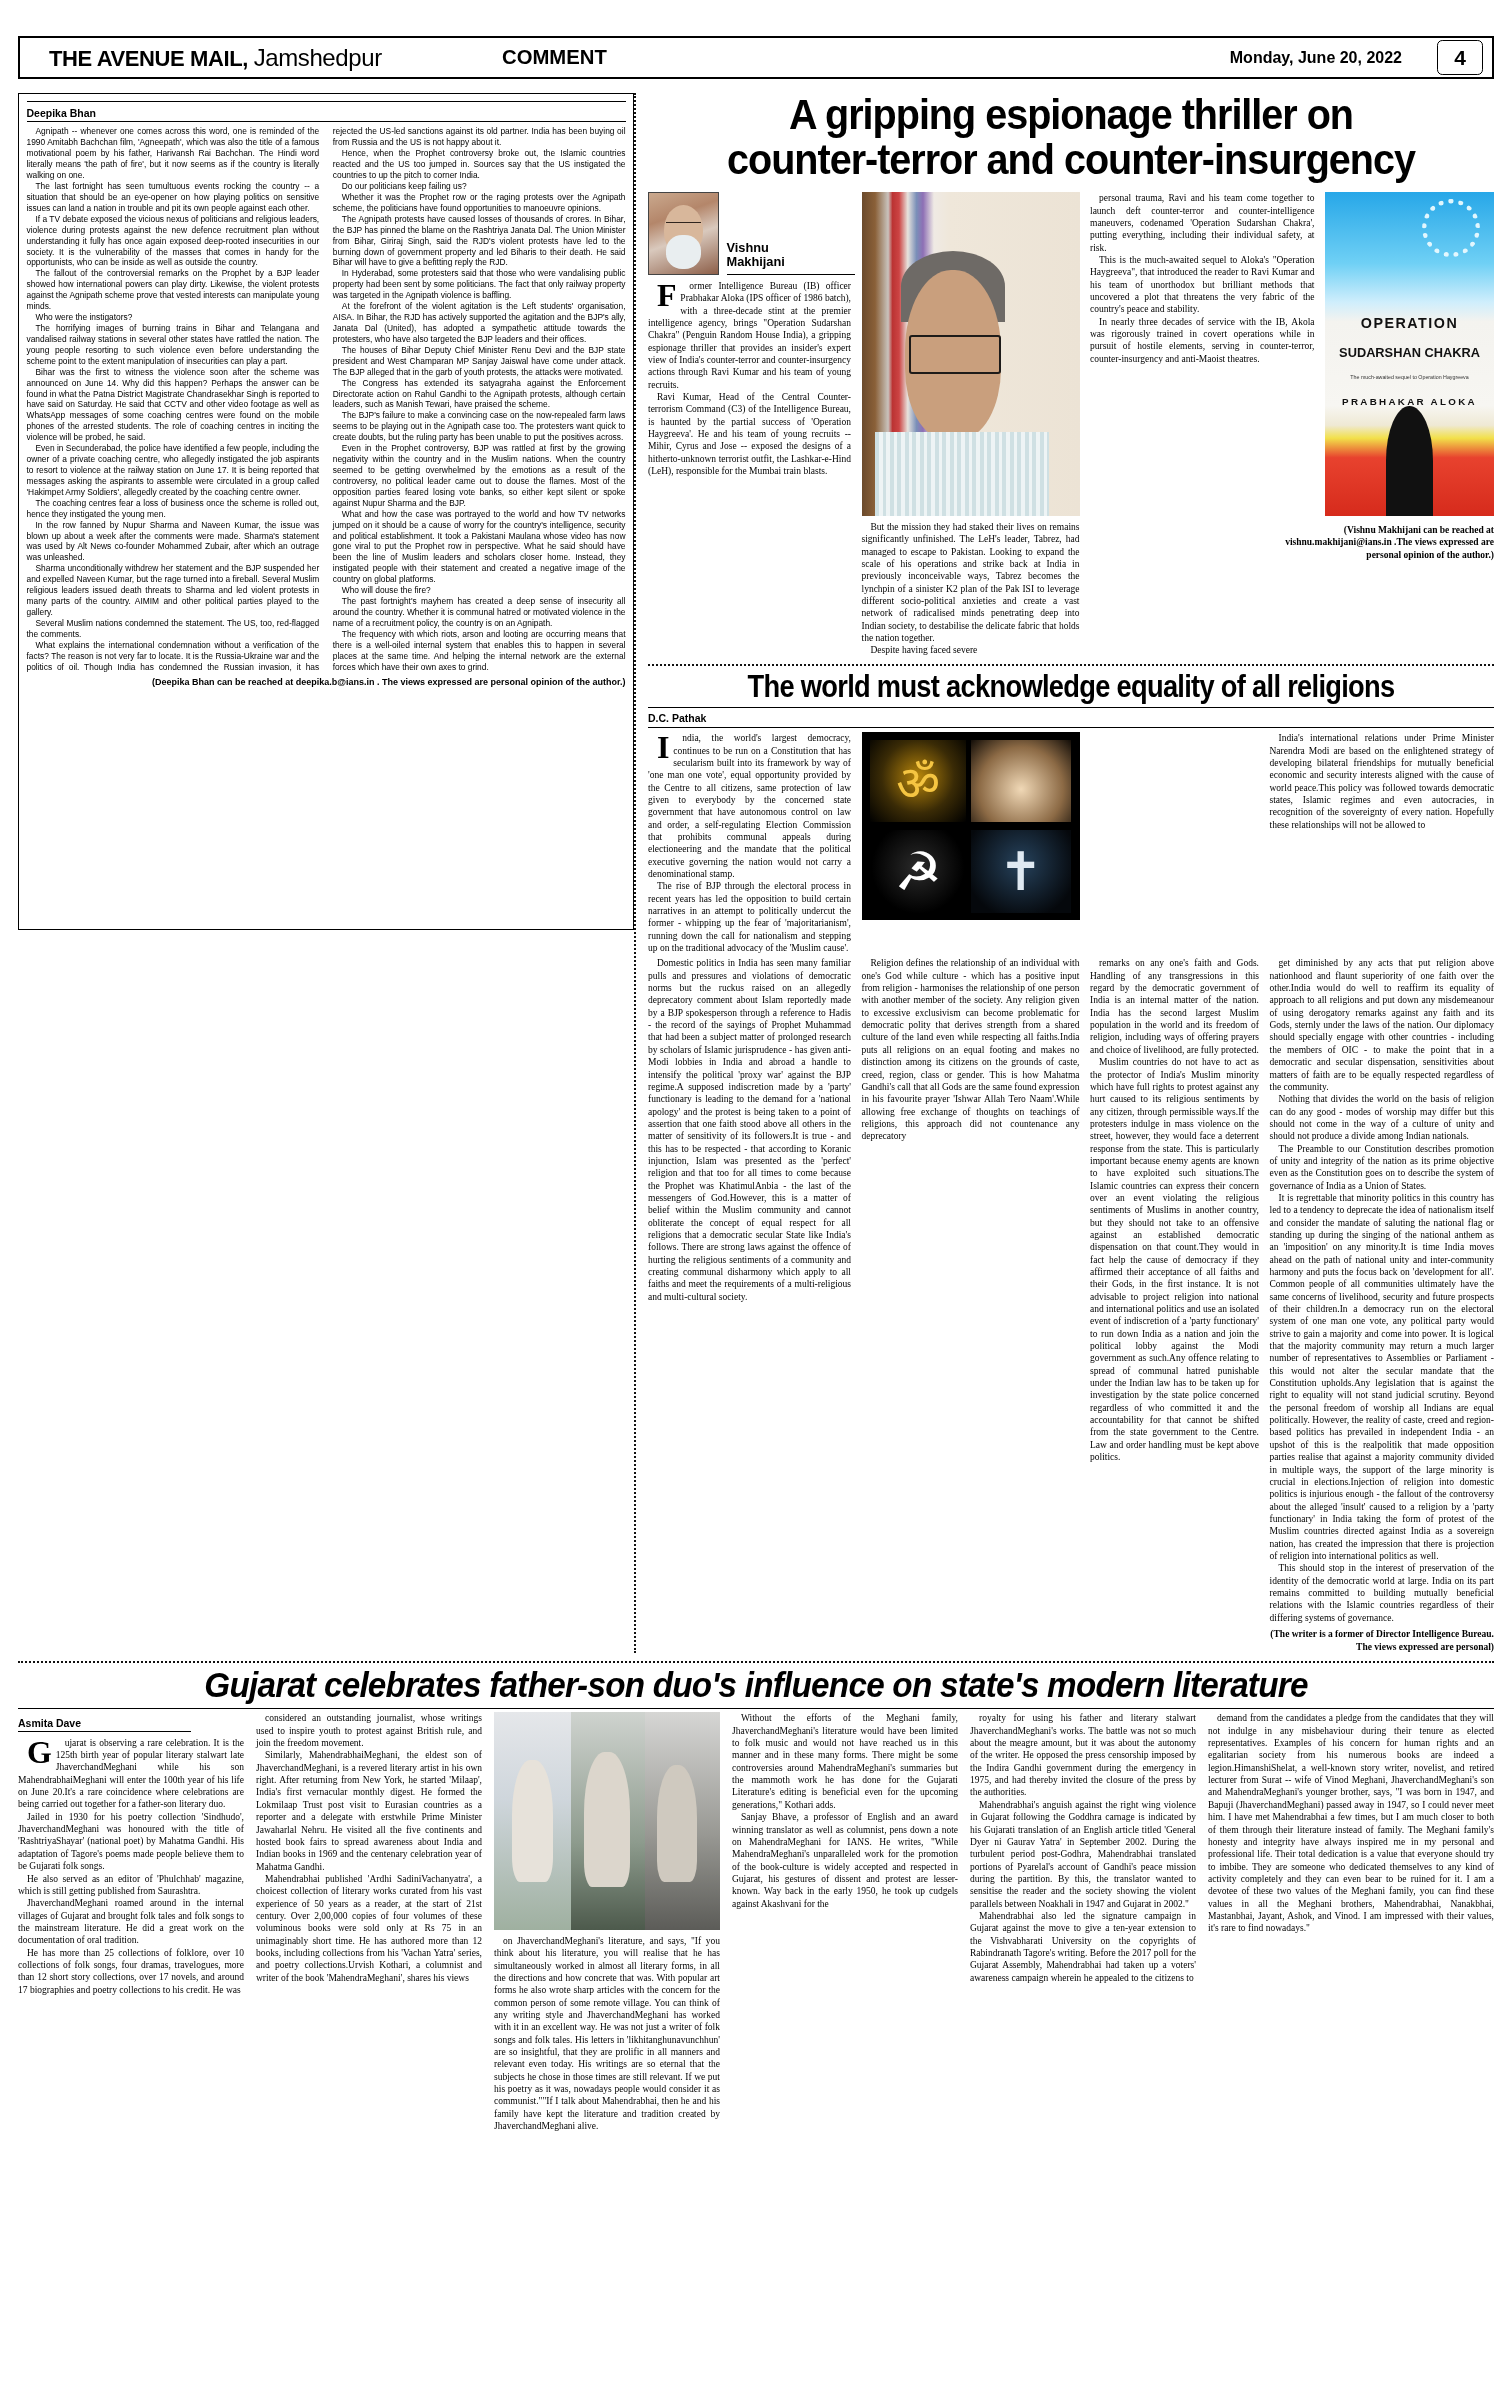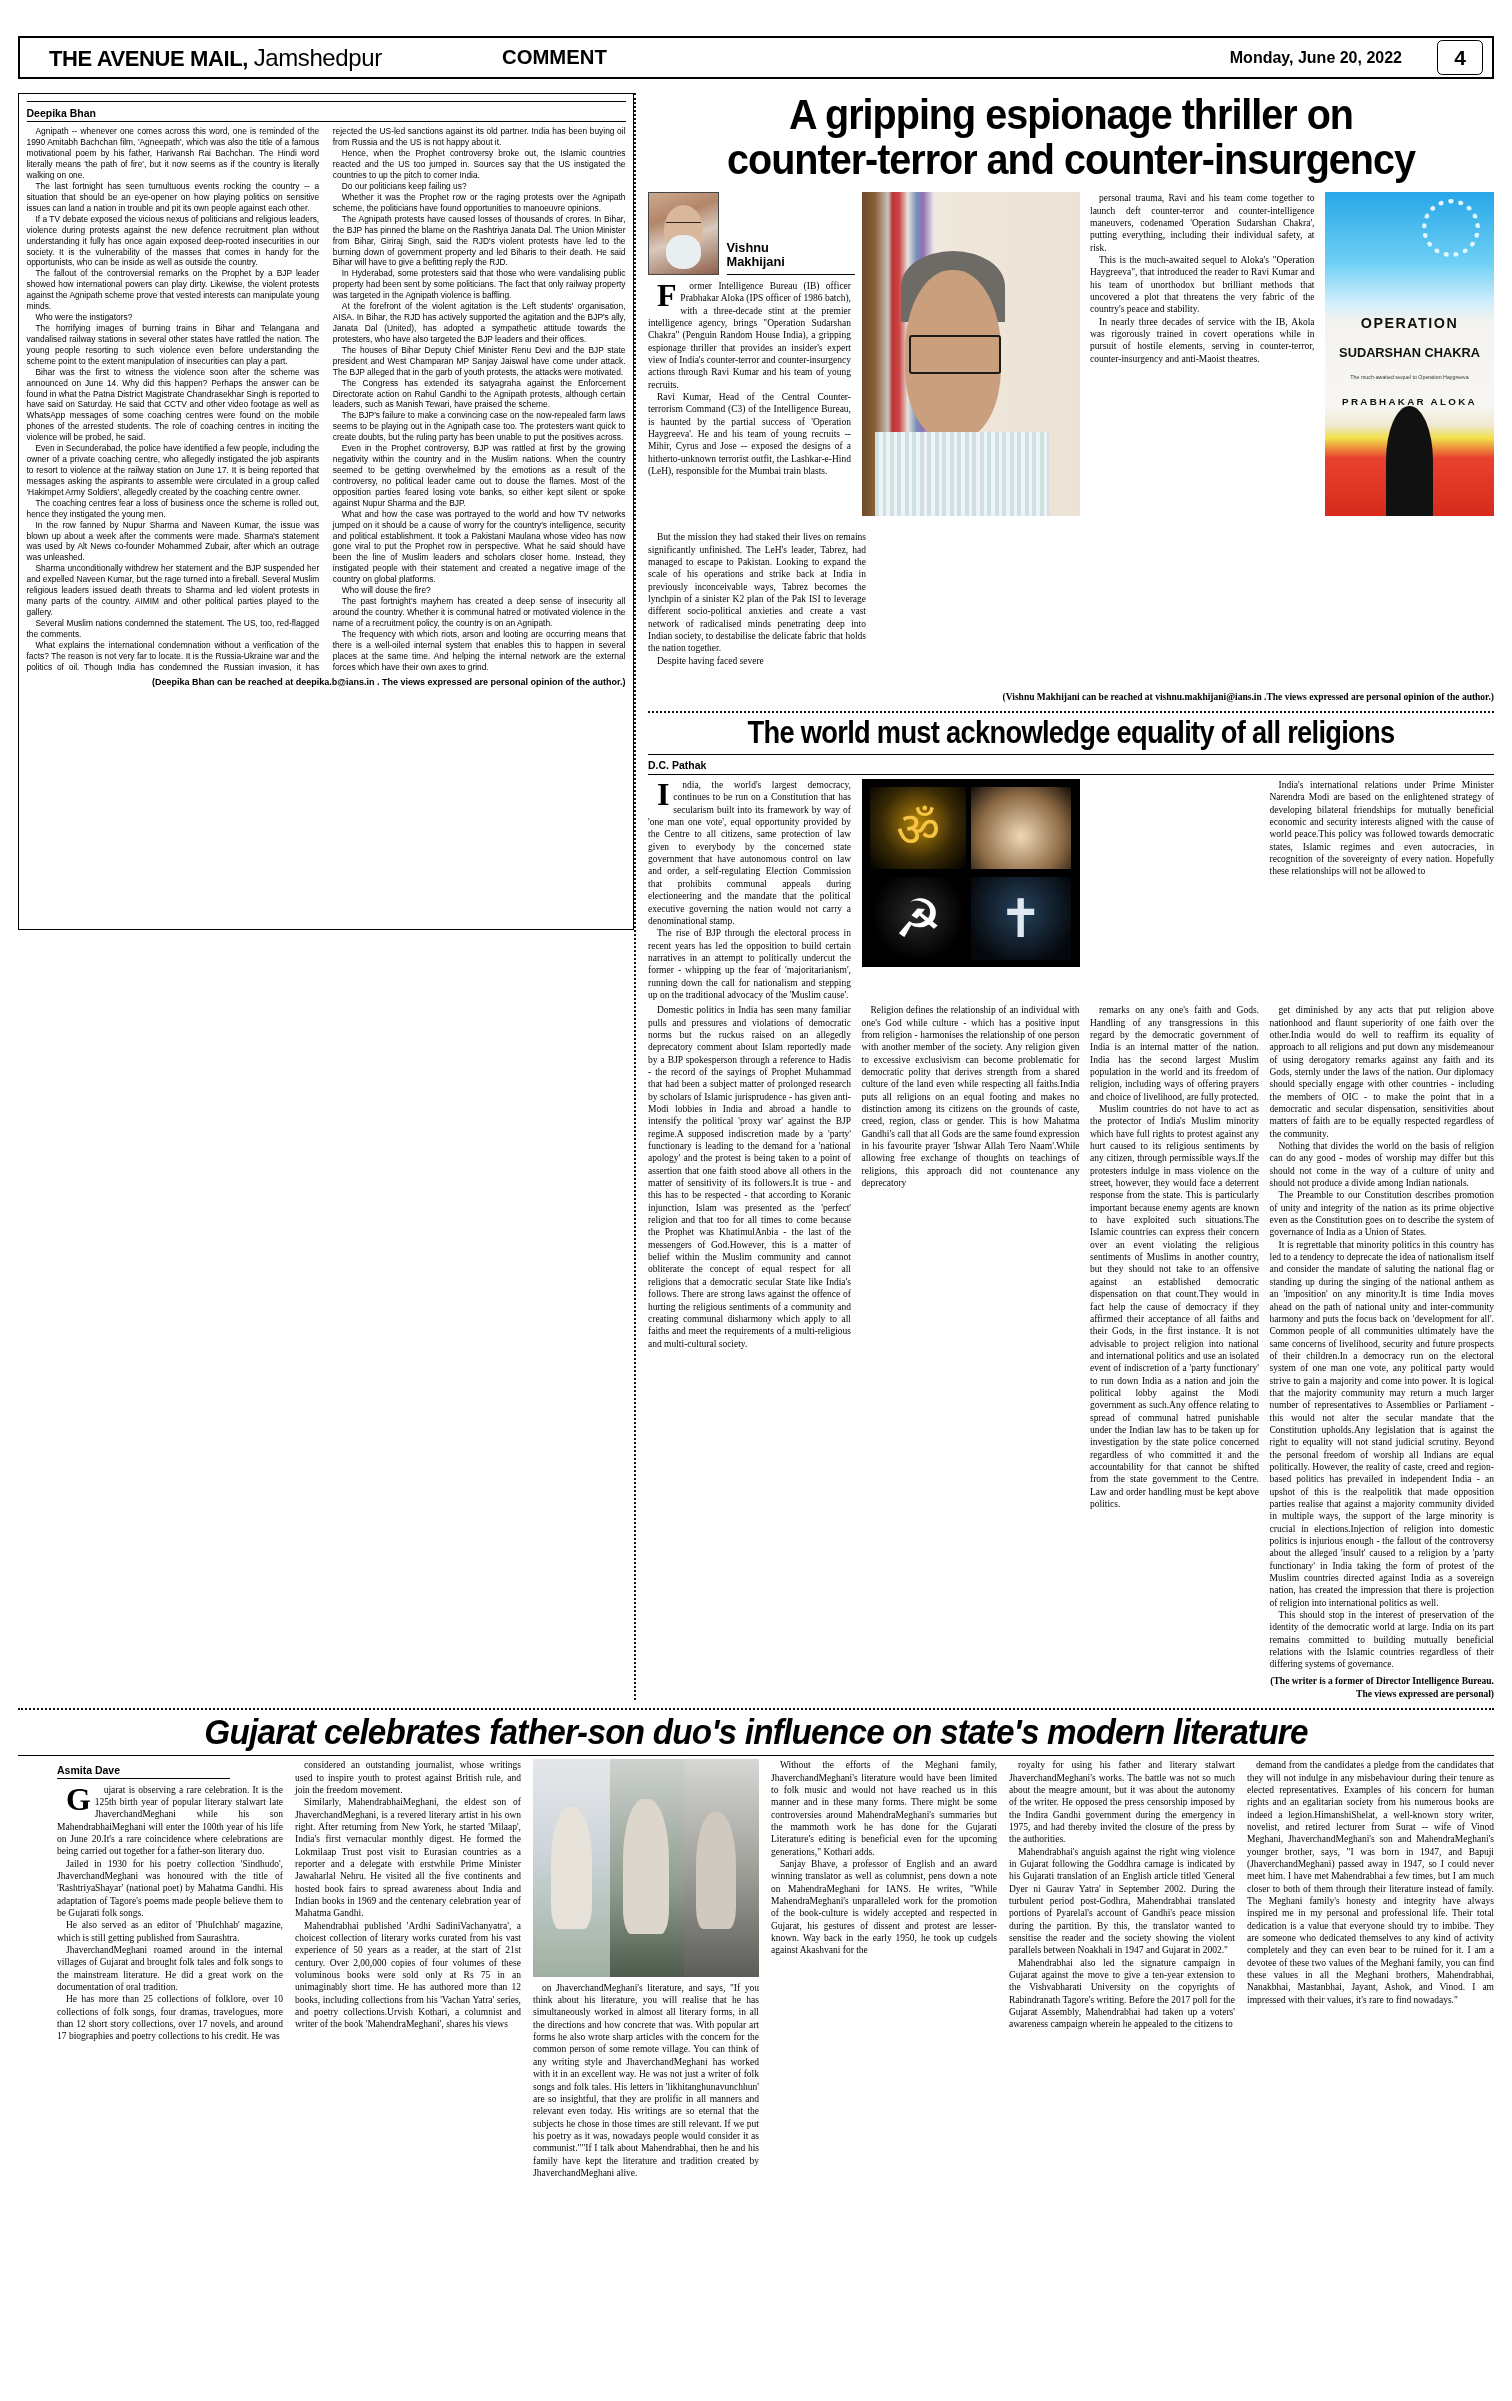--- a/index.html
+++ b/index.html
@@ -229,21 +229,21 @@
             <div class="chakra"></div>
             <div class="bt">OPERATION</div>
             <div class="bt2">SUDARSHAN CHAKRA</div>
             <div class="bsub">The much-awaited sequel to Operation Haygreeva</div>
             <div class="bauth">PRABHAKAR ALOKA</div>
             <div class="silhouette"></div>
           </div>
         </div>
       </div>
 
-      <div style="display:flex;gap:10.5px;margin-top:4.5px;flex-direction:column;">
+      <div style="display:flex;gap:10.5px;margin-top:4.5px;">
         <div style="width:203px;"></div>
         <div style="width:218px;">
           <div class="serif-col" id="esp-col2">
               <p>But the mission they had staked their lives on remains significantly unfinished. The LeH's leader, Tabrez, had managed to escape to Pakistan. Looking to expand the scale of his operations and strike back at India in previously inconceivable ways, Tabrez becomes the lynchpin of a sinister K2 plan of the Pak ISI to leverage different socio-political anxieties and create a vast network of radicalised minds penetrating deep into Indian society, to destabilise the delicate fabric that holds the nation together.</p>
               <p>Despite having faced severe</p>
             </div>
         </div>
         <div style="width:169px;"></div>
         <div style="flex:1;">
           <div class="italic-note" style="margin-top:3px;">(Vishnu Makhijani can be reached at vishnu.makhijani@ians.in .The views expressed are personal opinion of the author.)</div>
@@ -312,21 +312,21 @@
       </div>
     </div>
   </div>
 
   <div class="band-bot">
     <div class="rule-dotted"></div>
     <div class="hl-bot">Gujarat celebrates father-son duo's influence on state's modern literature</div>
     <div style="border-top:0.8px solid #000;margin:4.5px 0 3px 0;"></div>
 
     <div style="display:flex;gap:12px;margin-top:3px;">
-      <div style="width:226px;margin-left:39px;">
+      <div style="width:226px;">
         <div class="byline">Asmita Dave</div>
         <div style="border-top:0.8px solid #000;margin:1.5px 0 4.5px 0;width:173px;"></div>
         <div class="serif-col dropcap" id="guj-col1">
             <p>Gujarat is observing a rare celebration. It is the 125th birth year of popular literary stalwart late JhaverchandMeghani while his son MahendrabhaiMeghani will enter the 100th year of his life on June 20.It's a rare coincidence where celebrations are being carried out together for a father-son literary duo.</p>
             <p>Jailed in 1930 for his poetry collection 'Sindhudo', JhaverchandMeghani was honoured with the title of 'RashtriyaShayar' (national poet) by Mahatma Gandhi. His adaptation of Tagore's poems made people believe them to be Gujarati folk songs.</p>
             <p>He also served as an editor of 'Phulchhab' magazine, which is still getting published from Saurashtra.</p>
             <p>JhaverchandMeghani roamed around in the internal villages of Gujarat and brought folk tales and folk songs to the mainstream literature. He did a great work on the documentation of oral tradition.</p>
             <p>He has more than 25 collections of folklore, over 10 collections of folk songs, four dramas, travelogues, more than 12 short story collections, over 17 novels, and around 17 biographies and poetry collections to his credit. He was</p>
           </div>
       </div>

